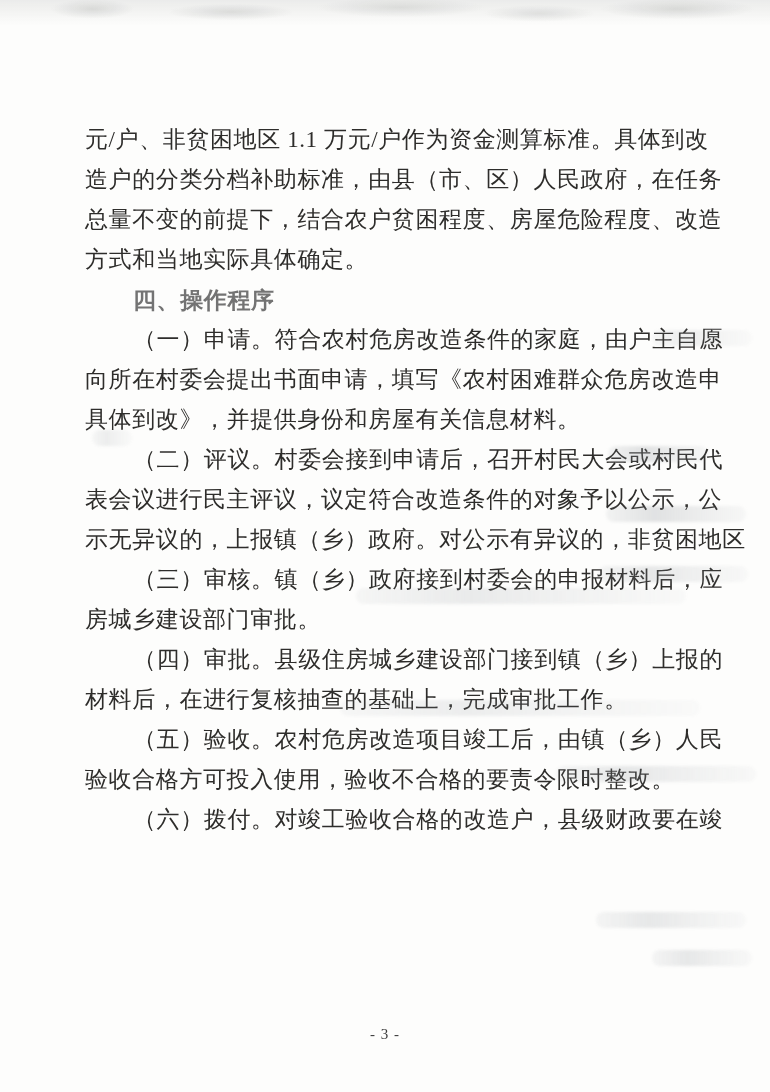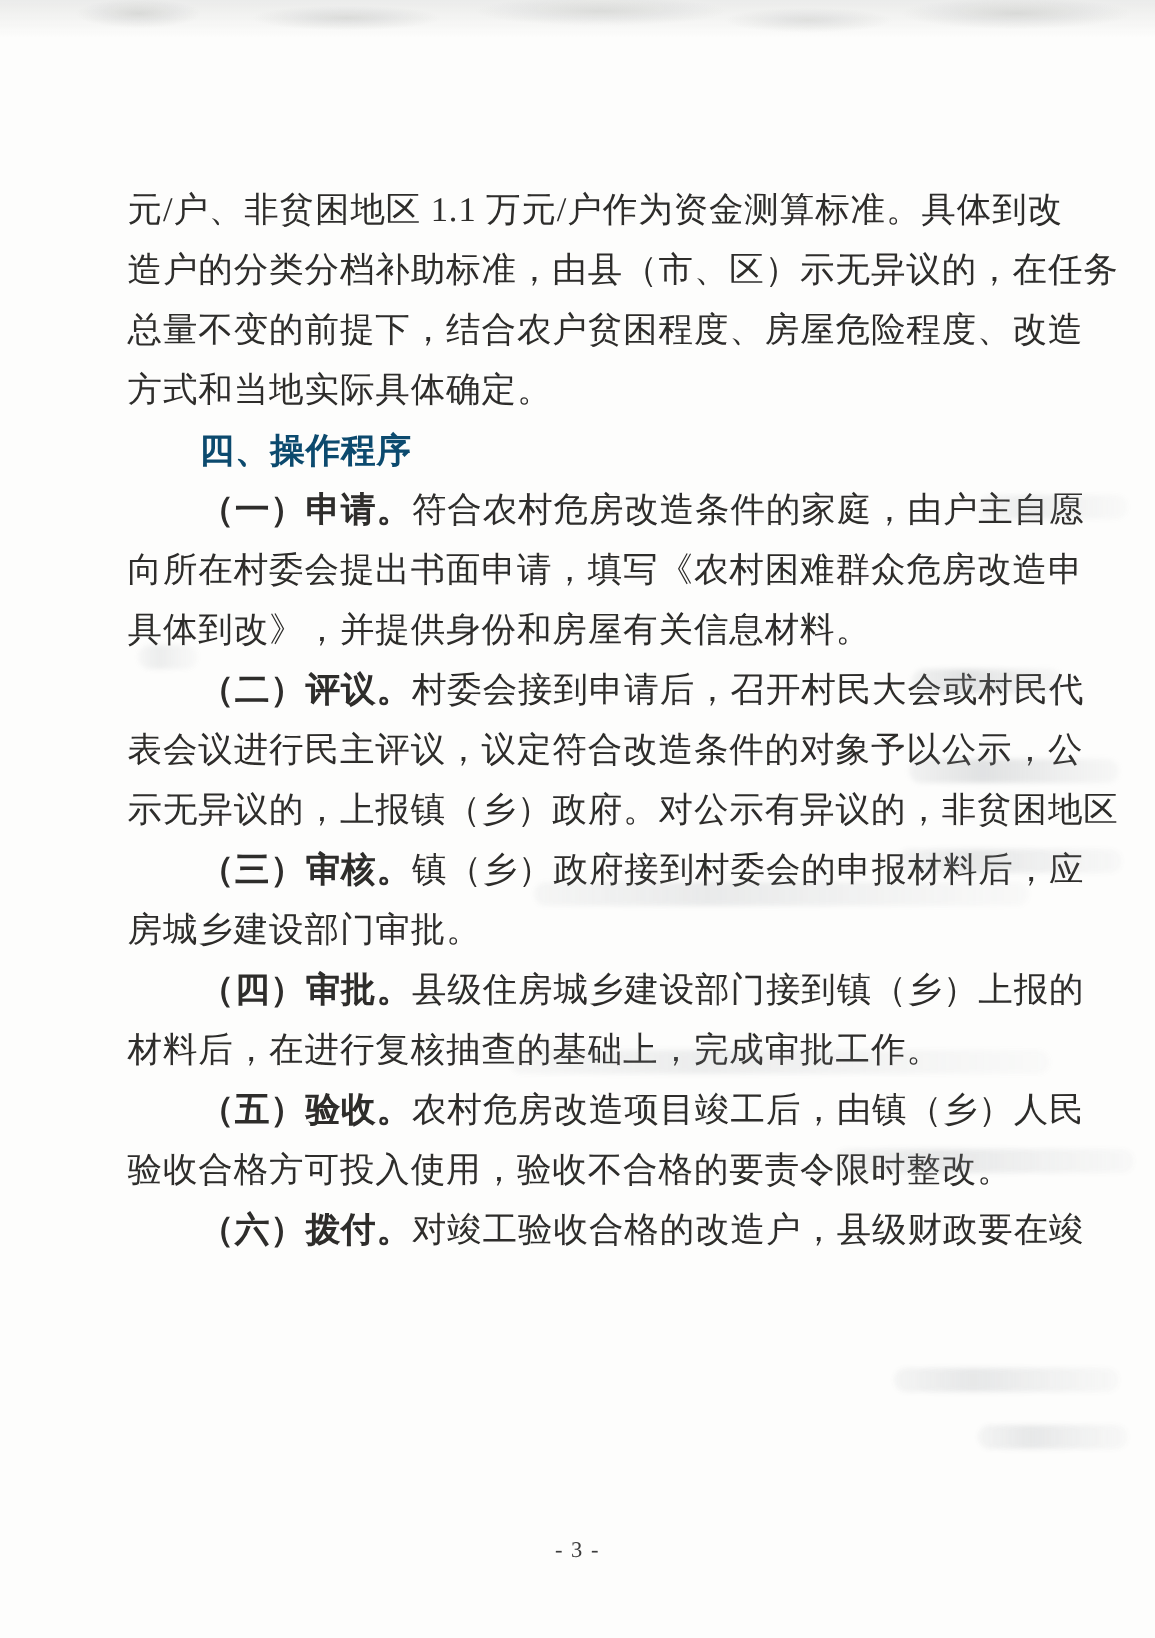--- a/index.html
+++ b/index.html
@@ -43,24 +43,24 @@
     letter-spacing: 0.6px;
     white-space: nowrap;
   }
   .row.indent {
     padding-left: 48px;
   }
   .row.heading {
     font-family: "Liberation Sans", sans-serif;
     font-weight: bold;
     font-size: 23px;
-    color: #0c4a6e;
+    color: #737373;
   }
   .label {
-    font-weight: bold;
+    font-weight: normal;
     text-align: center;
   }
   .page-number {
     position: absolute;
     top: 1022px;
     left: 0;
     right: 0;
     height: 24px;
     line-height: 24px;
     text-align: center;
@@ -93,21 +93,21 @@
   .s10 { left: 92px; top: 430px; width: 40px; opacity: .6; }
 </style>
 </head>
 <body>
 
 <div class="page">
   <div class="scan-band"></div>
 
   <div class="content">
       <div class="row">元/户、非贫困地区 1.1 万元/户作为资金测算标准。具体到改</div>
-      <div class="row">造户的分类分档补助标准，由县（市、区）示无异议的，在任务</div>
+      <div class="row">造户的分类分档补助标准，由县（市、区）人民政府，在任务</div>
       <div class="row">总量不变的前提下，结合农户贫困程度、房屋危险程度、改造</div>
       <div class="row">方式和当地实际具体确定。</div>
       <div class="row heading indent">四、操作程序</div>
       <div class="row indent"><span class="label">（一）申请。</span><span>符合农村危房改造条件的家庭，由户主自愿</span></div>
       <div class="row">向所在村委会提出书面申请，填写《农村困难群众危房改造申</div>
       <div class="row">具体到改》，并提供身份和房屋有关信息材料。</div>
       <div class="row indent"><span class="label">（二）评议。</span><span>村委会接到申请后，召开村民大会或村民代</span></div>
       <div class="row">表会议进行民主评议，议定符合改造条件的对象予以公示，公</div>
       <div class="row">示无异议的，上报镇（乡）政府。对公示有异议的，非贫困地区</div>
       <div class="row indent"><span class="label">（三）审核。</span><span>镇（乡）政府接到村委会的申报材料后，应</span></div>

